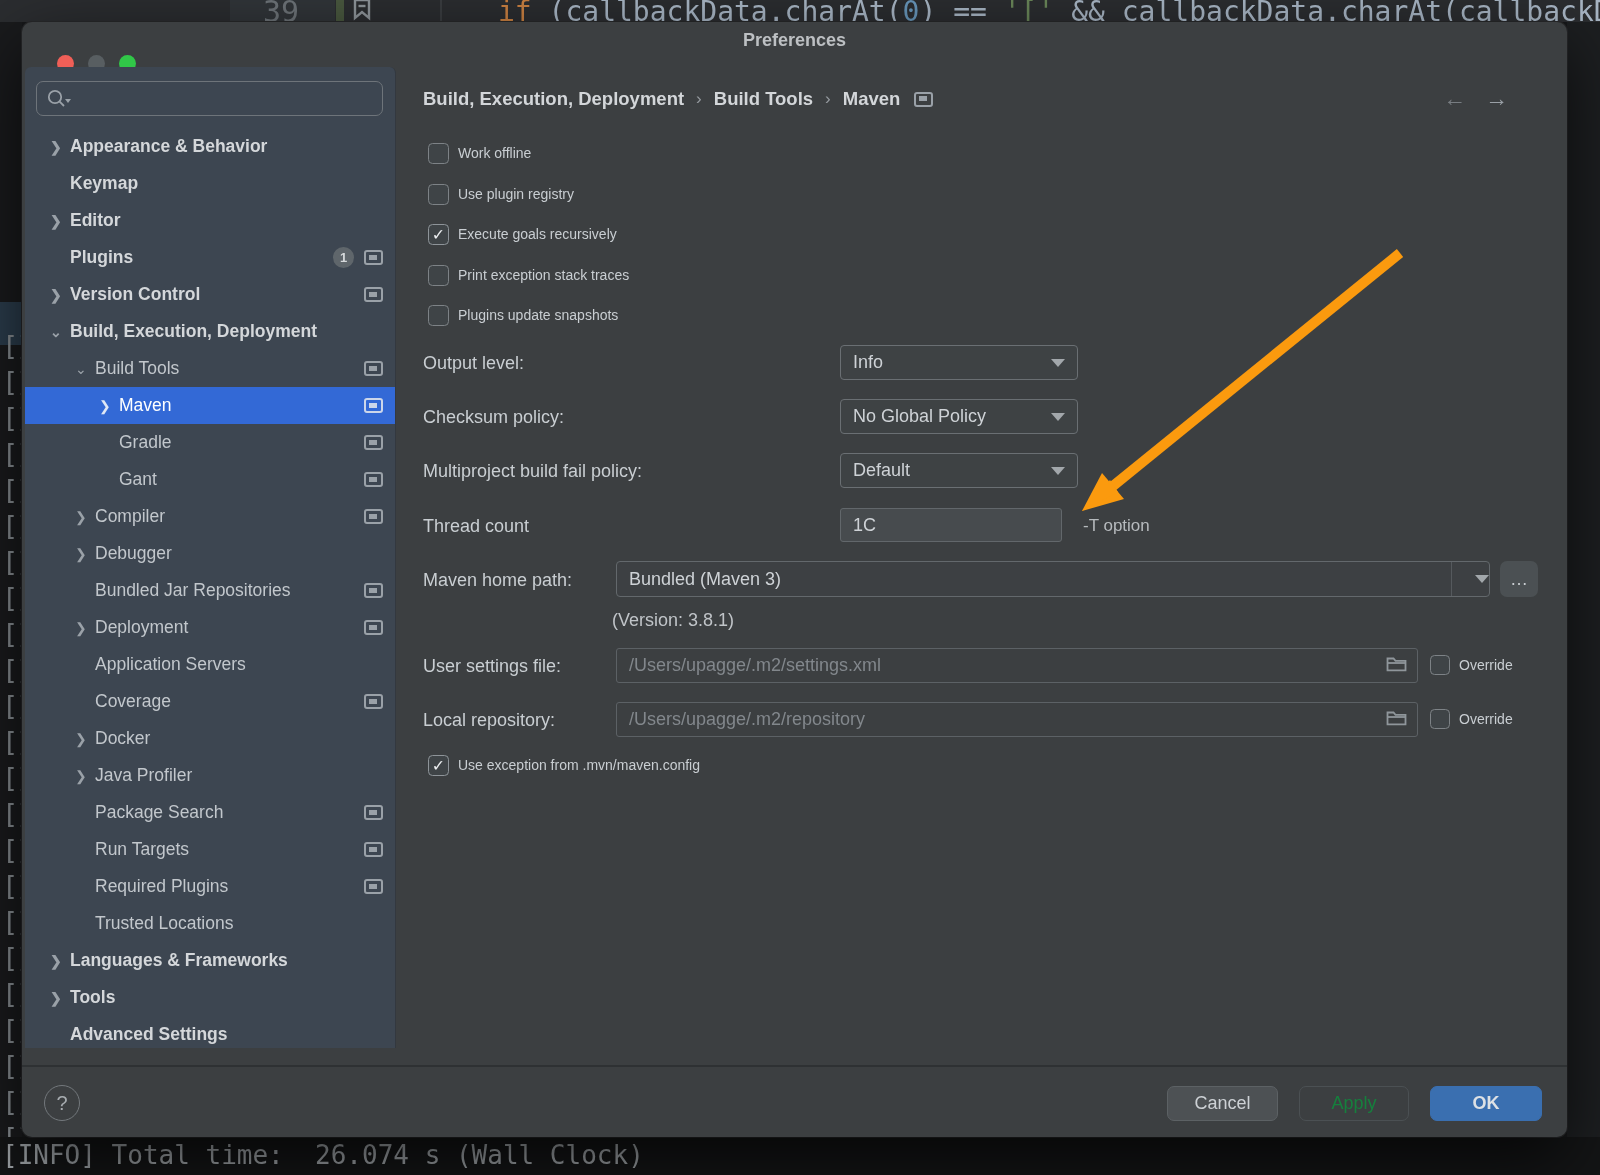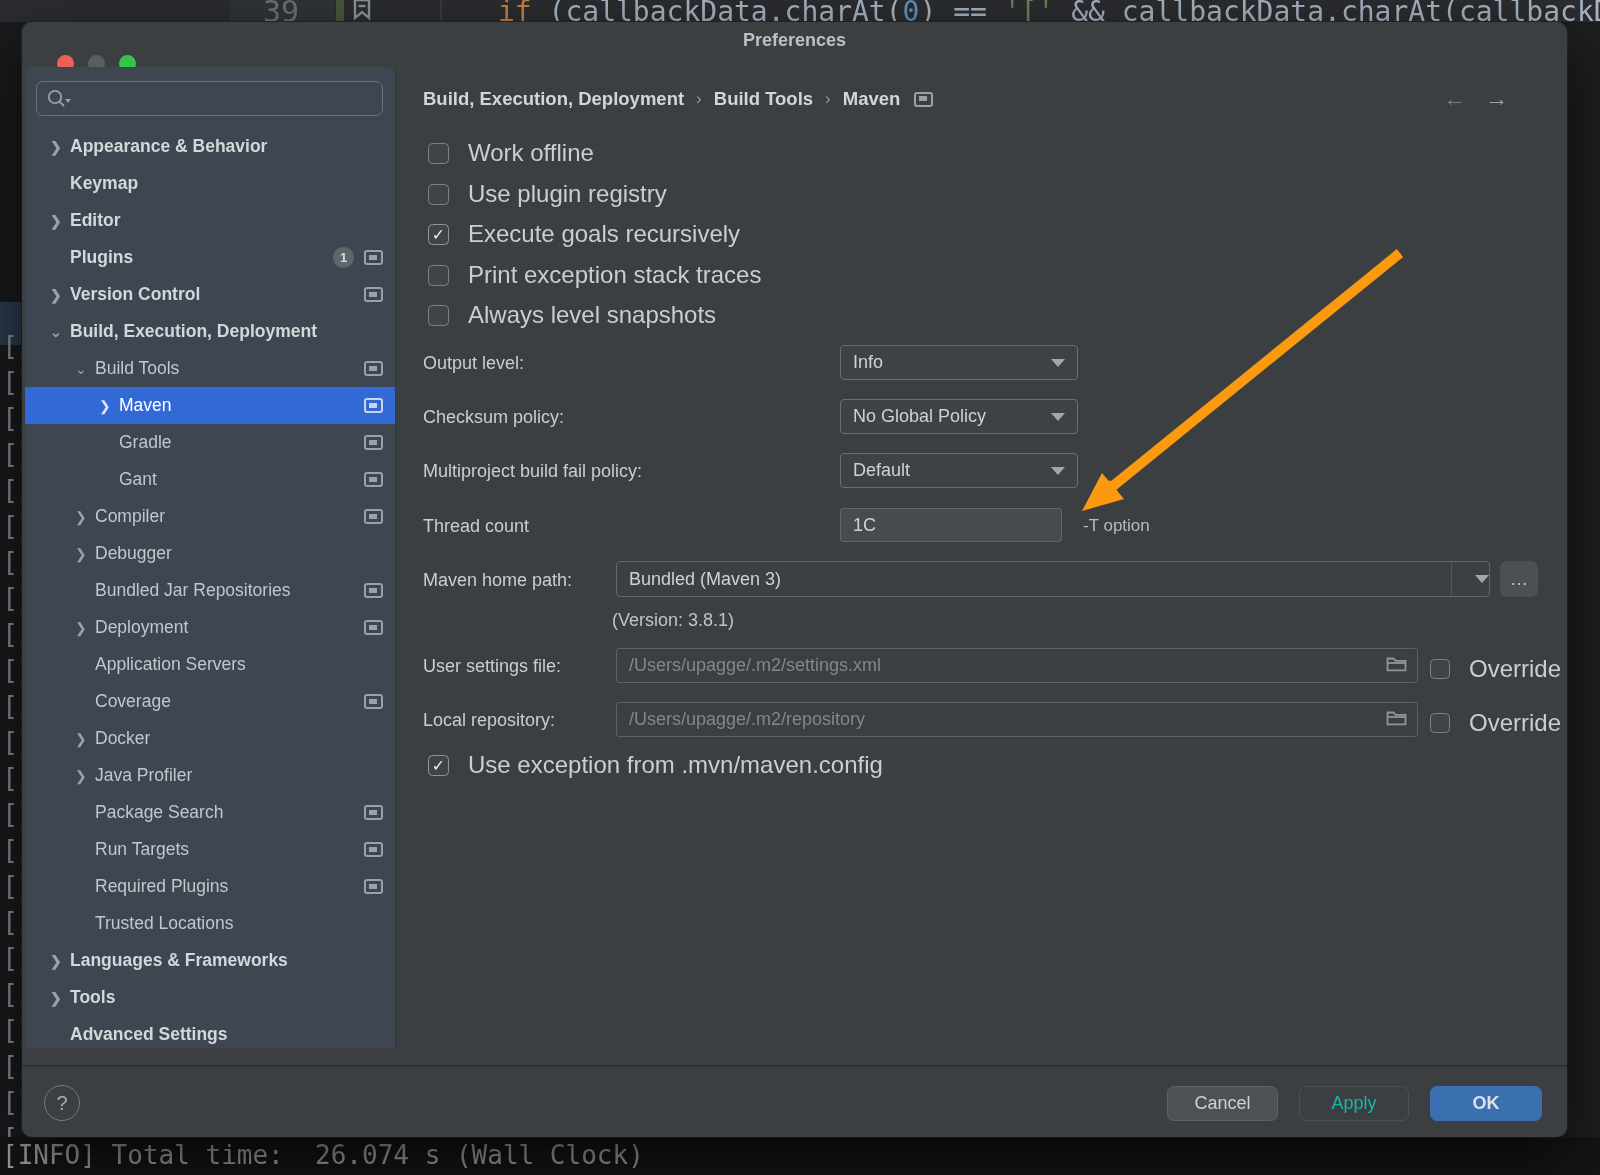--- a/index.html
+++ b/index.html
@@ -85,21 +85,21 @@
   #nav-fwd  { left:1485px; top:85px; font-size:23px; color:#9aa0a6; }
 
   
   .cb-row { position:absolute; left:428px; display:flex; align-items:center; height:24px; }
   .cb {
     width:21px; height:21px; border:1.6px solid #7d8286; border-radius:4.5px;
     background:#3f4447; display:flex; align-items:center; justify-content:center;
     color:#eceef0; font-size:16px; flex:0 0 auto;
   }
   .cb.checked { border-color:#8e9499; }
-  .cb-label { margin-left:19px; font-size:24px; color:#c9ced2;text-align:center; }
+  .cb-label { margin-left:9px; font-size:14px; color:#c9ced2;text-align:center; }
 
   
   .form-label { position:absolute; left:423px; font-size:18px; color:#c9ced2; }
   .dropdown {
     position:absolute; left:840px; width:238px; height:35px;
     border:1.3px solid #6a6f73; border-radius:4px; background:#3e4244;
     display:flex; align-items:center; padding:0 12px; font-size:18px; color:#ced2d6;
   }
   .dd-arrow { margin-left:auto; width:0; height:0; border-left:7px solid transparent; border-right:7px solid transparent; border-top:8px solid #a2a7ab; }
   #thread-input {
@@ -136,21 +136,21 @@
   #help-btn {
     left:44px; top:1085px; width:36px; height:36px; border-radius:50%;
     border:1.6px solid #73787c; color:#a7acb0; font-size:20px;
     display:flex; align-items:center; justify-content:center;
   }
   .btn {
     position:absolute; top:1086px; height:35px; border-radius:7px;
     display:flex; align-items:center; justify-content:center; font-size:18px;
   }
   #btn-cancel { left:1167px; width:111px; background:#4d5154; border:1px solid #5c6164; color:#cdd1d5; }
-  #btn-apply  { left:1299px; width:110px; background:transparent; border:1px solid #4b5053; color:#14b8a6; }
+  #btn-apply  { left:1299px; width:110px; background:transparent; border:1px solid #4b5053; color:#15803d; }
   #btn-ok     { left:1430px; width:112px; background:#3a6fb0; border:1px solid #3a6fb0; color:#dde1e5; font-weight:bold; }
 
   #arrow-svg { left:0; top:0; width:1600px; height:1175px; pointer-events:none; }
 </style>
 </head>
 <body>
 
 <div id="canvas">
 
   <div class="abs" id="editor-top">
@@ -380,21 +380,21 @@
       <div class="cb-row" style="top: 222px;">
         <span class="cb checked">✓</span>
         <span class="cb-label">Execute goals recursively</span>
       </div>
       <div class="cb-row" style="top: 263px;">
         <span class="cb"></span>
         <span class="cb-label">Print exception stack traces</span>
       </div>
       <div class="cb-row" style="top: 303px;">
         <span class="cb"></span>
-        <span class="cb-label">Always level snapshots</span>
+        <span class="cb-label">Plugins update snapshots</span>
       </div>
     </div>
 
   <div id="select-container">
       <div class="abs form-label" style="top: 353px;">Output level:</div>
       <div class="dropdown" style="top: 345px;">
         <span>Info</span>
         <span class="dd-arrow"></span>
       </div>
       <div class="abs form-label" style="top: 407px;">Checksum policy:</div>

